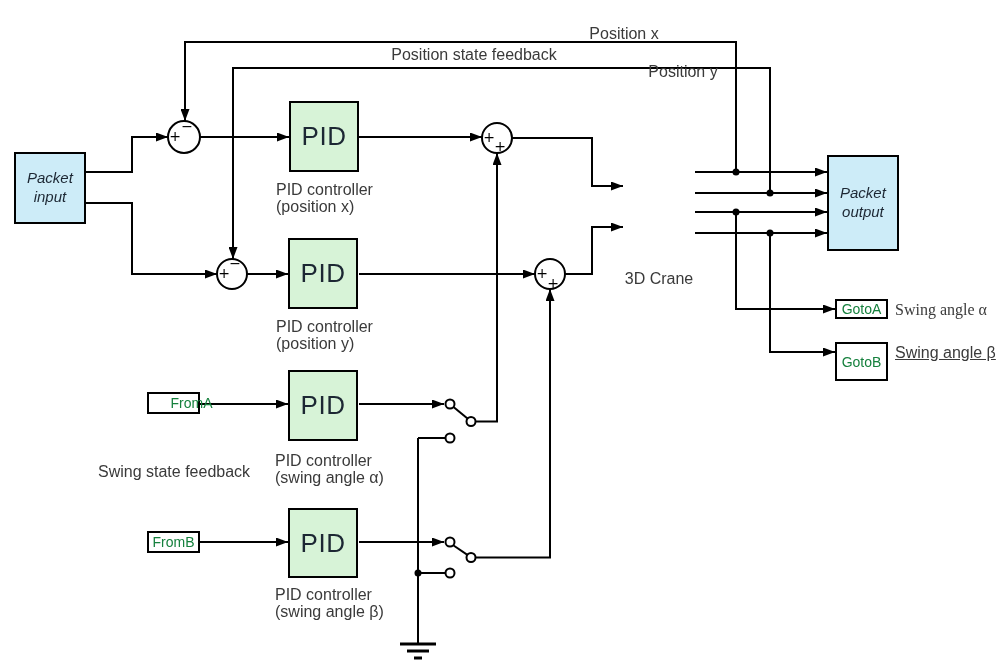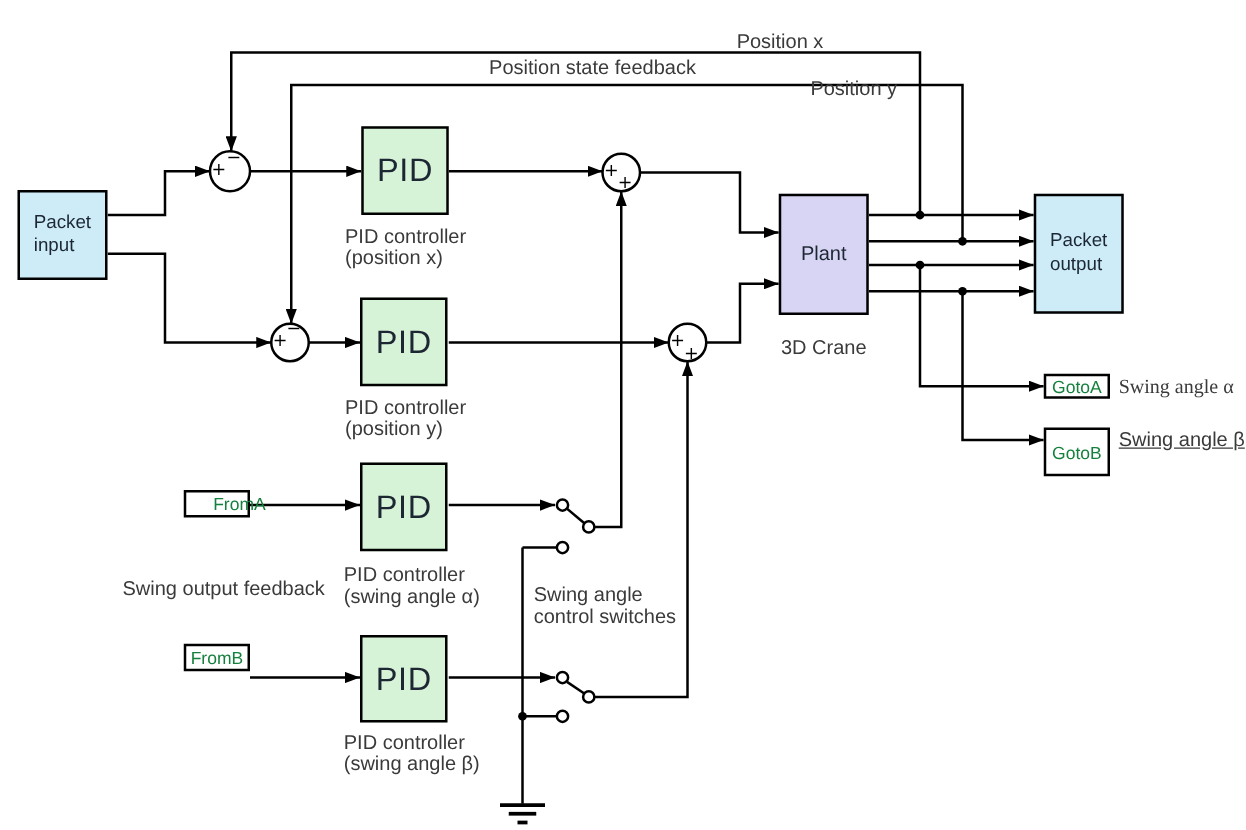--- a/index.html
+++ b/index.html
@@ -5,22 +5,22 @@
   html,body{margin:0;padding:0;background:#ffffff;}
   #canvas{
     position:relative;width:997px;height:664px;background:#ffffff;overflow:hidden;
     font-family:"Liberation Sans","DejaVu Sans",sans-serif;
   }
   #wiring{position:absolute;left:0;top:0;}
   .block{
     position:absolute;border:2px solid #000;box-sizing:border-box;
     display:flex;align-items:center;color:#1c2733;
   }
-  .block .txt{white-space:pre-line;}
-  .io{background:#cdecf8;padding-left:11px;font-size:15px;line-height:1.25;}
+  .block .txt{white-space:pre-line;text-align:center;}
+  .io{background:#cdecf8;padding-left:11px;font-size:15px;line-height:1.25;font-style:italic;}
   .pid{background:#d7f3d7;justify-content:center;font-size:26px;letter-spacing:0.5px;}
   .plant{background:#d8d4f4;justify-content:center;font-size:16px;}
   .tag{
     position:absolute;border:2.5px solid #000;background:#ffffff;box-sizing:border-box;
     display:flex;align-items:center;justify-content:center;
     font-size:14px;color:#15803d;
   }
   .lbl{position:absolute;color:#3a3a3a;font-size:16px;line-height:17px;white-space:pre-line;}
   .lbl.ctr{transform:translateX(-50%);white-space:nowrap;}
   .sign{
@@ -130,60 +130,55 @@
   <div class="block pid" style="left:288px;top:238px;width:70px;height:71px;">
     <span class="txt">PID</span>
   </div>
   <div class="block pid" style="left:288px;top:370px;width:70px;height:71px;">
     <span class="txt">PID</span>
   </div>
   <div class="block pid" style="left:288px;top:508px;width:70px;height:70px;">
     <span class="txt">PID</span>
   </div>
 
-  <div class="block plant" style="left:623px;top:155px;width:72px;height:97px;">
-    <span class="txt">Plant</span>
-  </div>
 
   <div class="block io" style="left:827px;top:155px;width:72px;height:96px;">
     <span class="txt">Packet
 output</span>
   </div>
 
   <div class="tag" style="left:835px;top:299px;width:53px;height:20px;">
     <span>GotoA</span>
   </div>
   <div class="tag" style="left:835px;top:342px;width:53px;height:39px;">
     <span>GotoB</span>
   </div>
   <div class="tag" style="left:147px;top:392px;width:53px;height:22px;padding-left:36px;">
     <span>FromA</span>
   </div>
-  <div class="tag" style="left:147px;top:515px;width:53px;height:22px;">
+  <div class="tag" style="left:147px;top:531px;width:53px;height:22px;">
     <span>FromB</span>
   </div>
 
   <div class="lbl ctr" style="left:624px;top:25px;">Position x</div>
   <div class="lbl ctr" style="left:474px;top:46px;">Position state feedback</div>
   <div class="lbl ctr" style="left:683px;top:51px;margin-top:12px;">Position y</div>
 
   <div class="lbl" style="left:276px;top:181px;">PID controller
 (position x)</div>
   <div class="lbl" style="left:276px;top:318px;">PID controller
 (position y)</div>
   <div class="lbl" style="left:275px;top:452px;">PID controller
 (swing angle α)</div>
   <div class="lbl" style="left:275px;top:586px;">PID controller
 (swing angle β)</div>
 
   <div class="lbl ctr" style="left:659px;top:270px;">3D Crane</div>
 
-  <div class="lbl" style="left:98px;top:463px;">Swing output feedback</div>
-  <div class="lbl" style="left:427px;top:468px;">Swing angle
-control switches</div>
+  <div class="lbl" style="left:98px;top:463px;">Swing state feedback</div>
 
   <div class="lbl" style="left:895px;top:301px;font-family:Liberation Serif, serif;">Swing angle α</div>
   <div class="lbl" style="left:895px;top:344px;text-decoration:underline;">Swing angle β</div>
 
   <span class="sign" style="left:175px;top:136px;">+</span>
   <span class="sign" style="left:187px;top:126px;">−</span>
   <span class="sign" style="left:224px;top:273px;">+</span>
   <span class="sign" style="left:235px;top:263px;">−</span>
   <span class="sign" style="left:489px;top:137px;">+</span>
   <span class="sign" style="left:500px;top:146px;">+</span>

